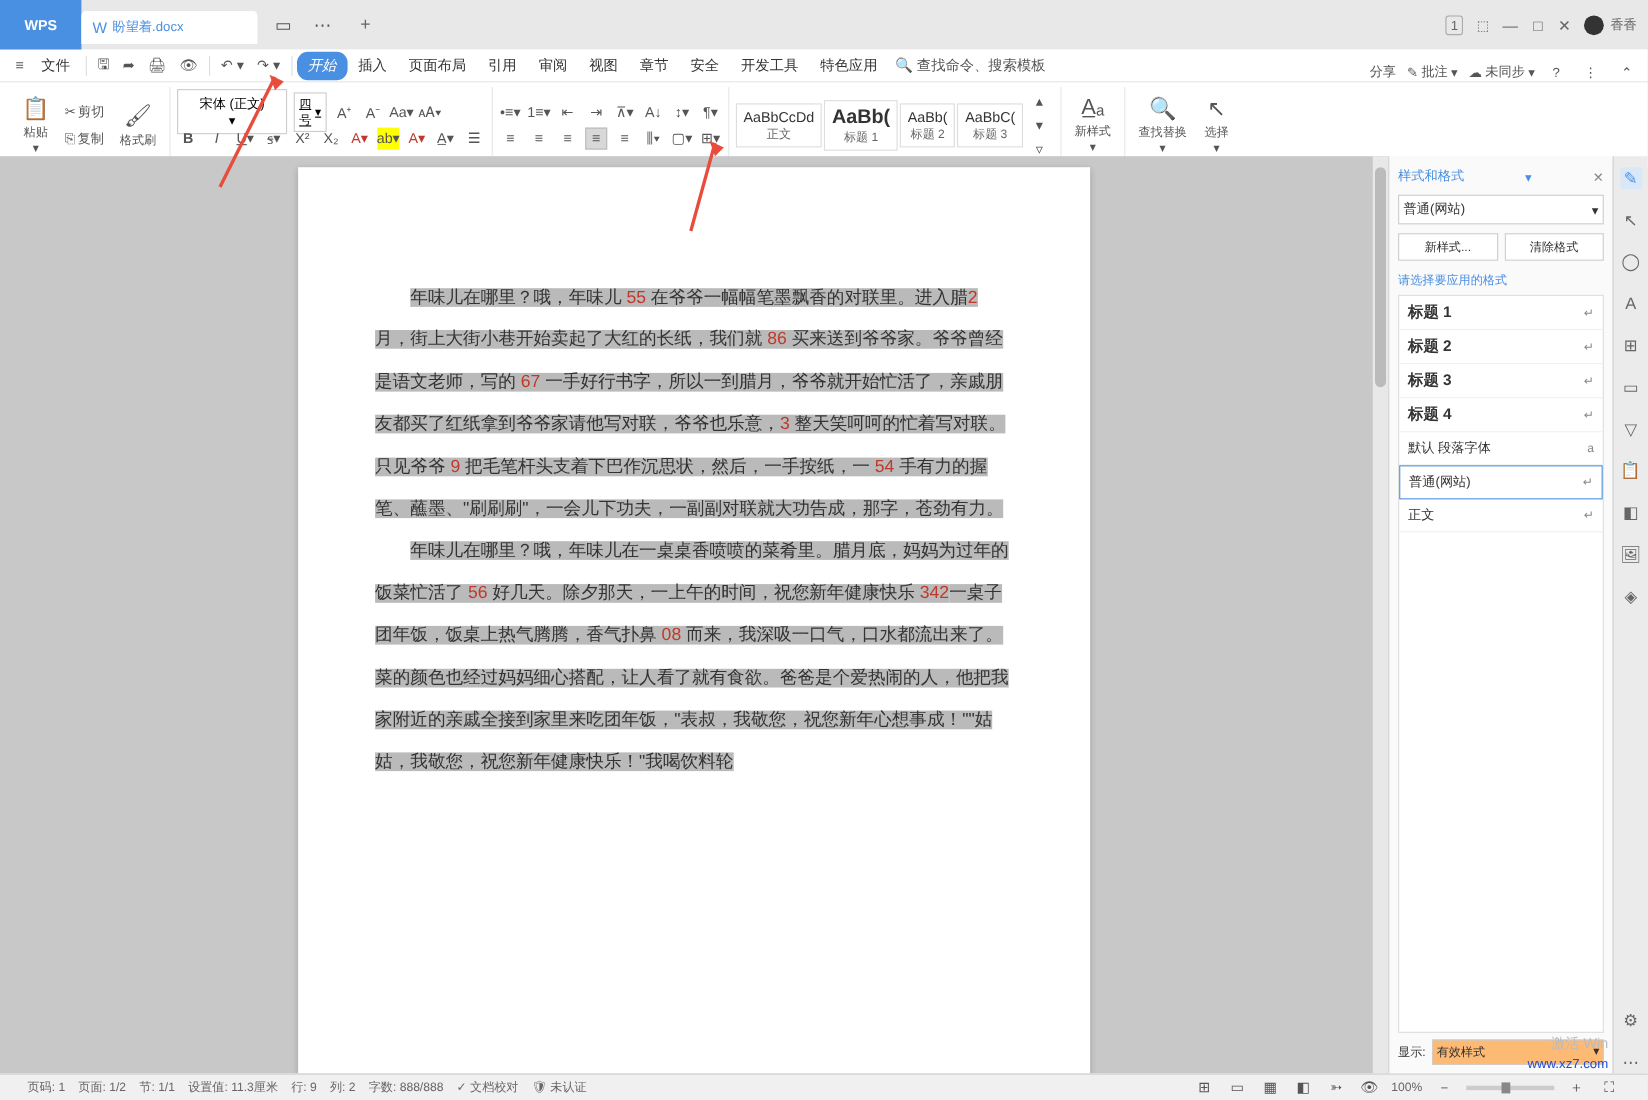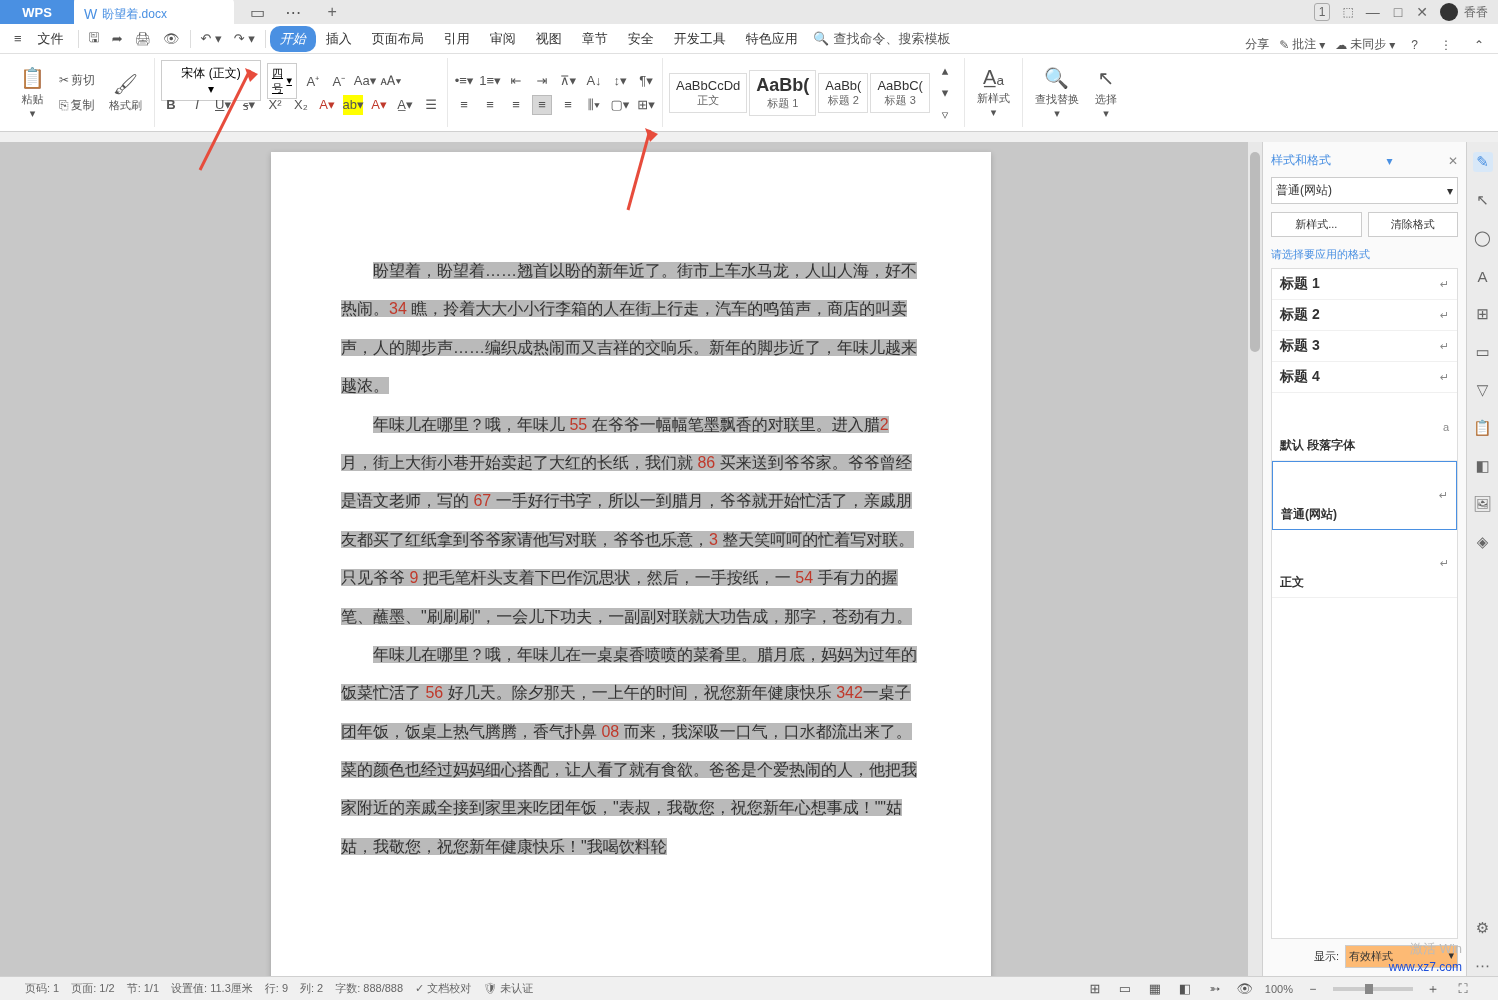--- a/index.html
+++ b/index.html
@@ -1,19 +1,19 @@
 <!DOCTYPE html>
 <html><head>
 <meta charset="utf-8">
 <style>
 * { margin: 0; padding: 0; box-sizing: border-box; font-family: "Microsoft YaHei", "PingFang SC", sans-serif; }
 body { background: #f0f0f0; width: 1498px; height: 1000px; overflow: hidden; position: relative; }
 
 
-.titlebar { height: 24px; background: #e8e8e8; display: flex; align-items: center; }
+.titlebar { height: 45px; background: #e8e8e8; display: flex; align-items: center; }
 .titlebar-left { display: flex; align-items: center; height: 100%; }
 .wps-logo { width: 74px; height: 100%; background: #4a90e2; display: flex; align-items: center; justify-content: center; color: #fff; font-weight: bold; font-size: 13px; }
 .doc-tab { height: 30px; margin-top: 4px; margin-left: 0; background: #fff; border-radius: 4px 4px 0 0; display: flex; align-items: center; padding: 0 10px; font-size: 12px; color: #4a90e2; min-width: 160px; }
 .doc-tab-icon { color: #4a90e2; margin-right: 5px; font-size: 14px; }
 .tab-actions { display: flex; align-items: center; gap: 8px; padding: 0 10px; color: #666; }
 .tab-add { width: 30px; height: 30px; display: flex; align-items: center; justify-content: center; color: #666; font-size: 16px; }
 .titlebar-right { margin-left: auto; display: flex; align-items: center; gap: 12px; padding-right: 10px; color: #666; font-size: 12px; }
 .win-controls { display: flex; gap: 14px; color: #666; font-size: 14px; }
 .user-area { display: flex; align-items: center; gap: 6px; }
 .avatar-circle { width: 18px; height: 18px; border-radius: 50%; background: #333; }
@@ -62,23 +62,23 @@
 .panel-header { display: flex; justify-content: space-between; align-items: center; padding: 2px 0 8px; color: #4a90e2; font-size: 12px; }
 .panel-close { color: #888; cursor: pointer; }
 .panel-select { border: 1px solid #ccc; padding: 4px; width: 100%; display: flex; justify-content: space-between; align-items: center; background: #fff; margin-bottom: 8px; }
 .panel-buttons { display: flex; gap: 6px; margin-bottom: 10px; }
 .panel-btn { flex: 1; border: 1px solid #ccc; padding: 4px; text-align: center; background: #fff; cursor: pointer; font-size: 11px; }
 .panel-hint { color: #4a90e2; font-size: 11px; margin-bottom: 6px; }
 .style-list { border: 1px solid #ddd; flex: 1; background: #fff; }
 .style-list-item { padding: 6px 8px; border-bottom: 1px solid #f0f0f0; display: flex; justify-content: space-between; align-items: center; cursor: pointer; }
 .style-list-item.selected { border: 1px solid #4a90e2; }
 .style-list-item .sname { font-size: 14px; font-weight: bold; }
-.style-list-item .sname.small { font-size: 12px; font-weight: bold; margin-top: 38px; }
+.style-list-item .sname.small { font-size: 12px; font-weight: normal; }
 .style-list-item .smark { color: #888; font-size: 11px; }
-.panel-footer { display: flex; align-items: center; gap: 6px; padding-top: 6px; font-size: 11px; margin-left: 43px; }
+.panel-footer { display: flex; align-items: center; gap: 6px; padding-top: 6px; font-size: 11px; }
 .panel-footer-select { flex: 1; border: 1px solid #ccc; padding: 3px; background: #fdba74; display: flex; justify-content: space-between; }
 
 
 .statusbar { position: absolute; bottom: 0; left: 0; right: 0; height: 24px; background: #f0f0f0; border-top: 1px solid #d0d0d0; display: flex; align-items: center; padding: 0 25px; font-size: 11px; color: #666; }
 .status-item { margin-right: 12px; display: flex; align-items: center; gap: 3px; }
 .statusbar-right { margin-left: auto; display: flex; align-items: center; gap: 10px; }
 .zoom-slider { width: 80px; height: 4px; background: #ccc; position: relative; }
 .zoom-slider::after { content: ''; position: absolute; left: 40%; top: -3px; width: 8px; height: 10px; background: #888; }
 
 
@@ -265,21 +265,20 @@
     <div style="display:flex;gap:4px;">
       <div class="ribbon-big-btn"><span class="icon">🔍</span><span>查找替换</span>▾</div>
       <div class="ribbon-big-btn"><span class="icon">↖</span><span>选择</span>▾</div>
     </div>
   </div>
 </div>
 
 <div class="content-area">
   <div class="document-page">
     <div class="doc-text">
-      <p><span class="sel"><span>盼望着，盼望着……翘首以盼的新年近了。街市上车水马龙，人山人海，好不热闹。</span><span class="red">34</span><span> 瞧，拎着大大小小行李箱的人在街上行走，汽车的鸣笛声，商店的叫卖声，人的脚步声……编织成热闹而又吉祥的交响乐。新年的脚步近了，年味儿越来越浓。</span></span></p>
       <p><span class="sel"><span>年味儿在哪里？哦，年味儿 </span><span class="red">55</span><span> 在爷爷一幅幅笔墨飘香的对联里。进入腊</span></span><span class="sel"><span class="red">2</span><span> 月，街上大街小巷开始卖起了大红的长纸，我们就 </span><span class="red">86</span><span> 买来送到爷爷家。爷爷曾经是语文老师，写的 </span><span class="red">67</span><span> 一手好行书字，所以一到腊月，爷爷就开始忙活了，亲戚朋友都买了红纸拿到爷爷家请他写对联，爷爷也乐意，</span><span class="red">3</span><span> 整天笑呵呵的忙着写对联。只见爷爷 </span><span class="red">9</span><span> 把毛笔杆头支着下巴作沉思状，然后，一手按纸，一 </span><span class="red">54</span><span> 手有力的握笔、蘸墨、"刷刷刷"，一会儿下功夫，一副副对联就大功告成，那字，苍劲有力。</span></span></p>
       <p><span class="sel"><span>年味儿在哪里？哦，年味儿在一桌桌香喷喷的菜肴里。腊月底，妈妈为过年的饭菜忙活了 </span><span class="red">56</span><span> 好几天。除夕那天，一上午的时间，祝您新年健康快乐 </span><span class="red">342</span></span><span class="sel"><span>一桌子团年饭，饭桌上热气腾腾，香气扑鼻 </span><span class="red">08</span><span> 而来，我深吸一口气，口水都流出来了。菜的颜色也经过妈妈细心搭配，让人看了就有食欲。爸爸是个爱热闹的人，他把我家附近的亲戚全接到家里来吃团年饭，"表叔，我敬您，祝您新年心想事成！""姑姑，我敬您，祝您新年健康快乐！"我喝饮料轮</span></span></p>
     </div>
   </div>
 </div>
 
 <div class="scrollbar-v">
     <div class="scrollbar-thumb"></div>
   </div>
 

